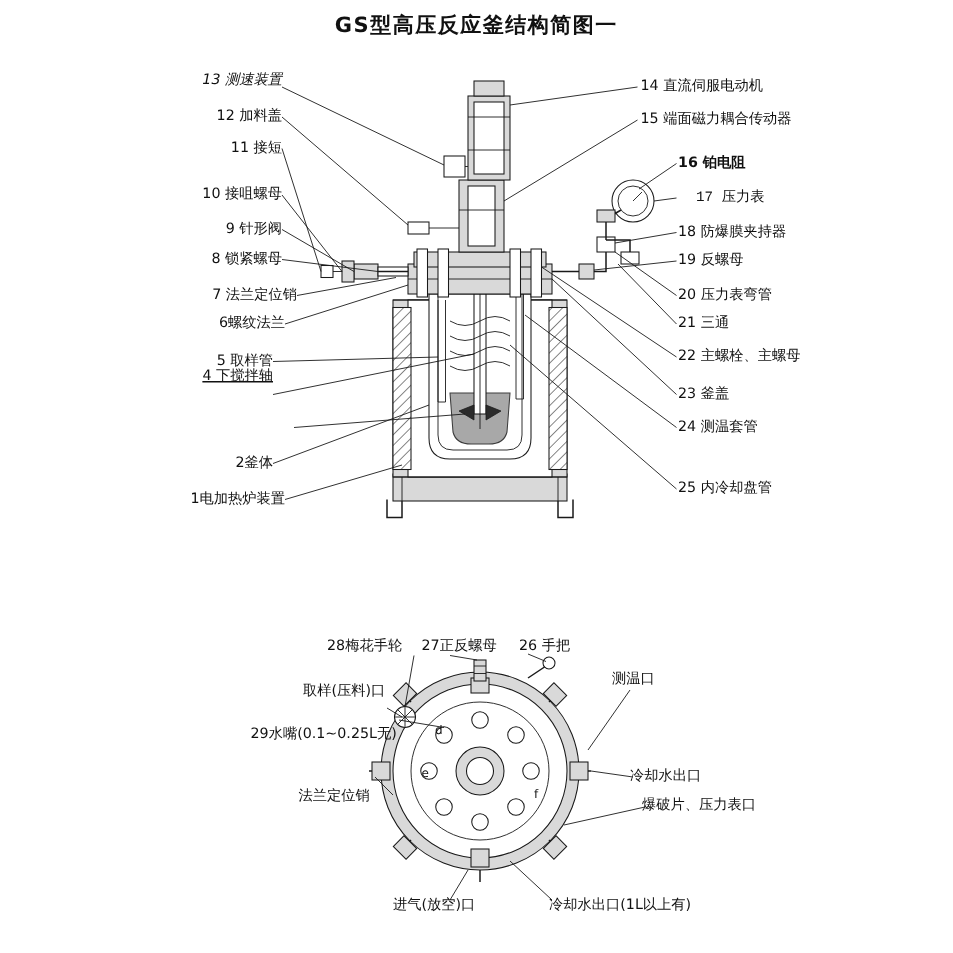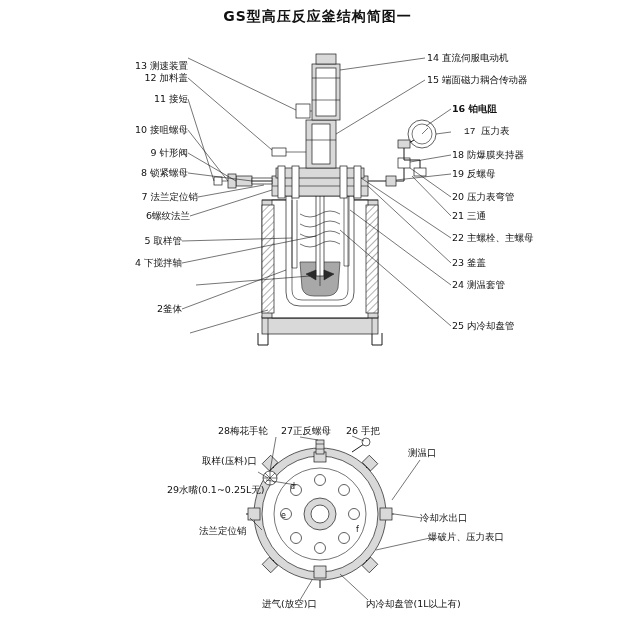--- a/index.html
+++ b/index.html
@@ -232,31 +232,32 @@
       <path d="M268 478 L258 472"></path>
       <path d="M296 485 L266 480"></path>
       <path d="M422 518 L394 514"></path>
       <path d="M262 530 L250 518"></path>
       <path d="M430 538 L376 550"></path>
       <path d="M300 600 L312 580"></path>
       <path d="M368 600 L340 574"></path>
     </g>
   </svg>
 
-  <div class="lbl right" style="left:62px; top:60px; width:126px;">13 测速装置</div>
+  <div class="lbl right" style="left:62px; top:48px; width:126px;font-style:italic;">13 测速装置</div>
   <div class="lbl right" style="left:62px; top:72px; width:126px;">12 加料盖</div>
   <div class="lbl right" style="left:62px; top:93px; width:126px;">11 接短</div>
   <div class="lbl right" style="left:54px; top:124px; width:134px;">10 接咀螺母</div>
   <div class="lbl right" style="left:62px; top:147px; width:126px;">9 针形阀</div>
   <div class="lbl right" style="left:58px; top:167px; width:130px;">8 锁紧螺母</div>
   <div class="lbl right" style="left:58px; top:191px; width:140px;">7 法兰定位销</div>
   <div class="lbl right" style="left:58px; top:210px; width:132px;">6螺纹法兰</div>
   <div class="lbl right" style="left:58px; top:235px; width:124px;">5 取样管</div>
-  <div class="lbl right" style="left:58px; top:257px; width:124px;">4 下搅拌轴</div>
+  <div class="lbl right" style="left:58px; top:245px; width:124px;text-decoration:underline;">4 下搅拌轴</div>
   <div class="lbl right" style="left:58px; top:303px; width:124px;">2釜体</div>
+  <div class="lbl right" style="left:42px; top:327px; width:148px;">1电加热炉装置</div>
 
   <div class="lbl" style="left:427px; top:52px;">14 直流伺服电动机</div>
   <div class="lbl" style="left:427px; top:74px;">15 端面磁力耦合传动器</div>
   <div class="lbl" style="left:452px; top:103px;font-weight:bold;">16 铂电阻</div>
   <div class="lbl" style="left:464px; top:126px;font-family:Liberation Mono, monospace;">17 压力表</div>
   <div class="lbl" style="left:452px; top:149px;">18 防爆膜夹持器</div>
   <div class="lbl" style="left:452px; top:168px;">19 反螺母</div>
   <div class="lbl" style="left:452px; top:191px;">20 压力表弯管</div>
   <div class="lbl" style="left:452px; top:210px;">21 三通</div>
   <div class="lbl" style="left:452px; top:232px;">22 主螺栓、主螺母</div>
@@ -267,19 +268,19 @@
   <div class="lbl" style="left:218px; top:425px;">28梅花手轮</div>
   <div class="lbl" style="left:281px; top:425px;">27正反螺母</div>
   <div class="lbl" style="left:346px; top:425px;">26 手把</div>
   <div class="lbl" style="left:408px; top:447px;">测温口</div>
   <div class="lbl" style="left:202px; top:455px;">取样(压料)口</div>
   <div class="lbl" style="left:167px; top:484px;">29水嘴(0.1~0.25L无)</div>
   <div class="lbl" style="left:420px; top:512px;">冷却水出口</div>
   <div class="lbl" style="left:199px; top:525px;">法兰定位销</div>
   <div class="lbl" style="left:428px; top:531px;">爆破片、压力表口</div>
   <div class="lbl" style="left:262px; top:598px;">进气(放空)口</div>
-  <div class="lbl" style="left:366px; top:598px;">内冷却盘管(1L以上有)</div>
+  <div class="lbl" style="left:366px; top:598px;">冷却水出口(1L以上有)</div>
 
   <div class="lbl" style="left:290px; top:481px; font-size:8px;">d</div>
   <div class="lbl" style="left:281px; top:510px; font-size:8px;">e</div>
   <div class="lbl" style="left:356px; top:524px; font-size:8px;">f</div>
 
 </div>
 
 </body></html>

